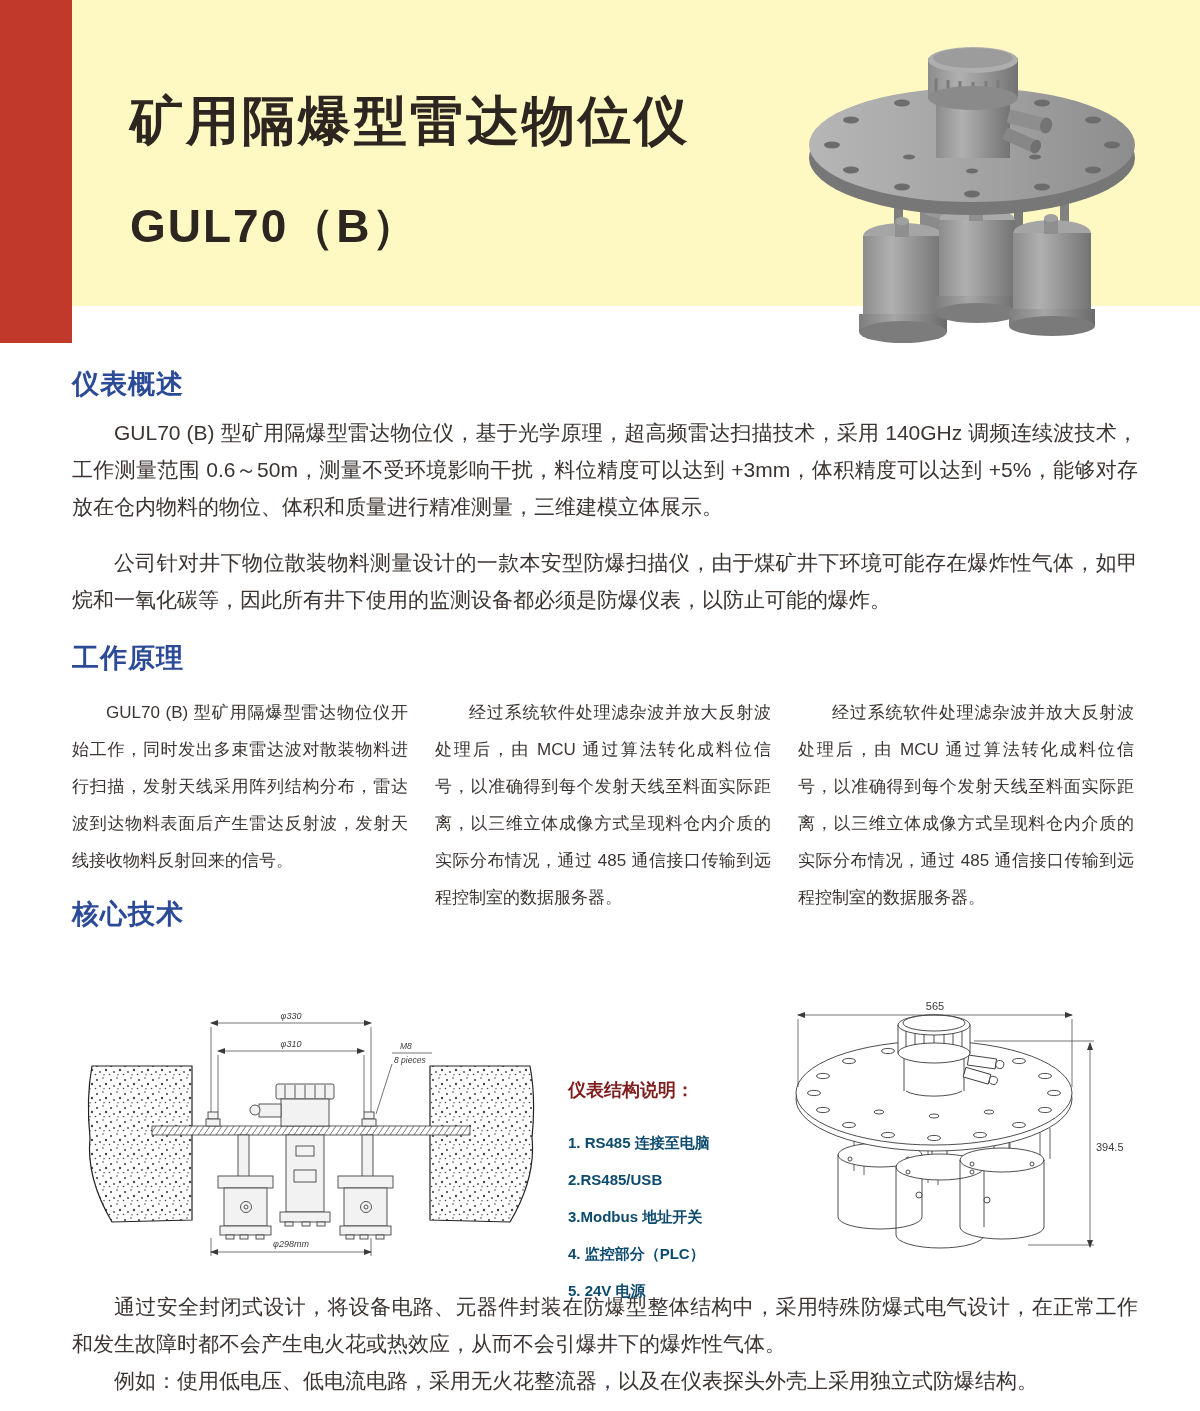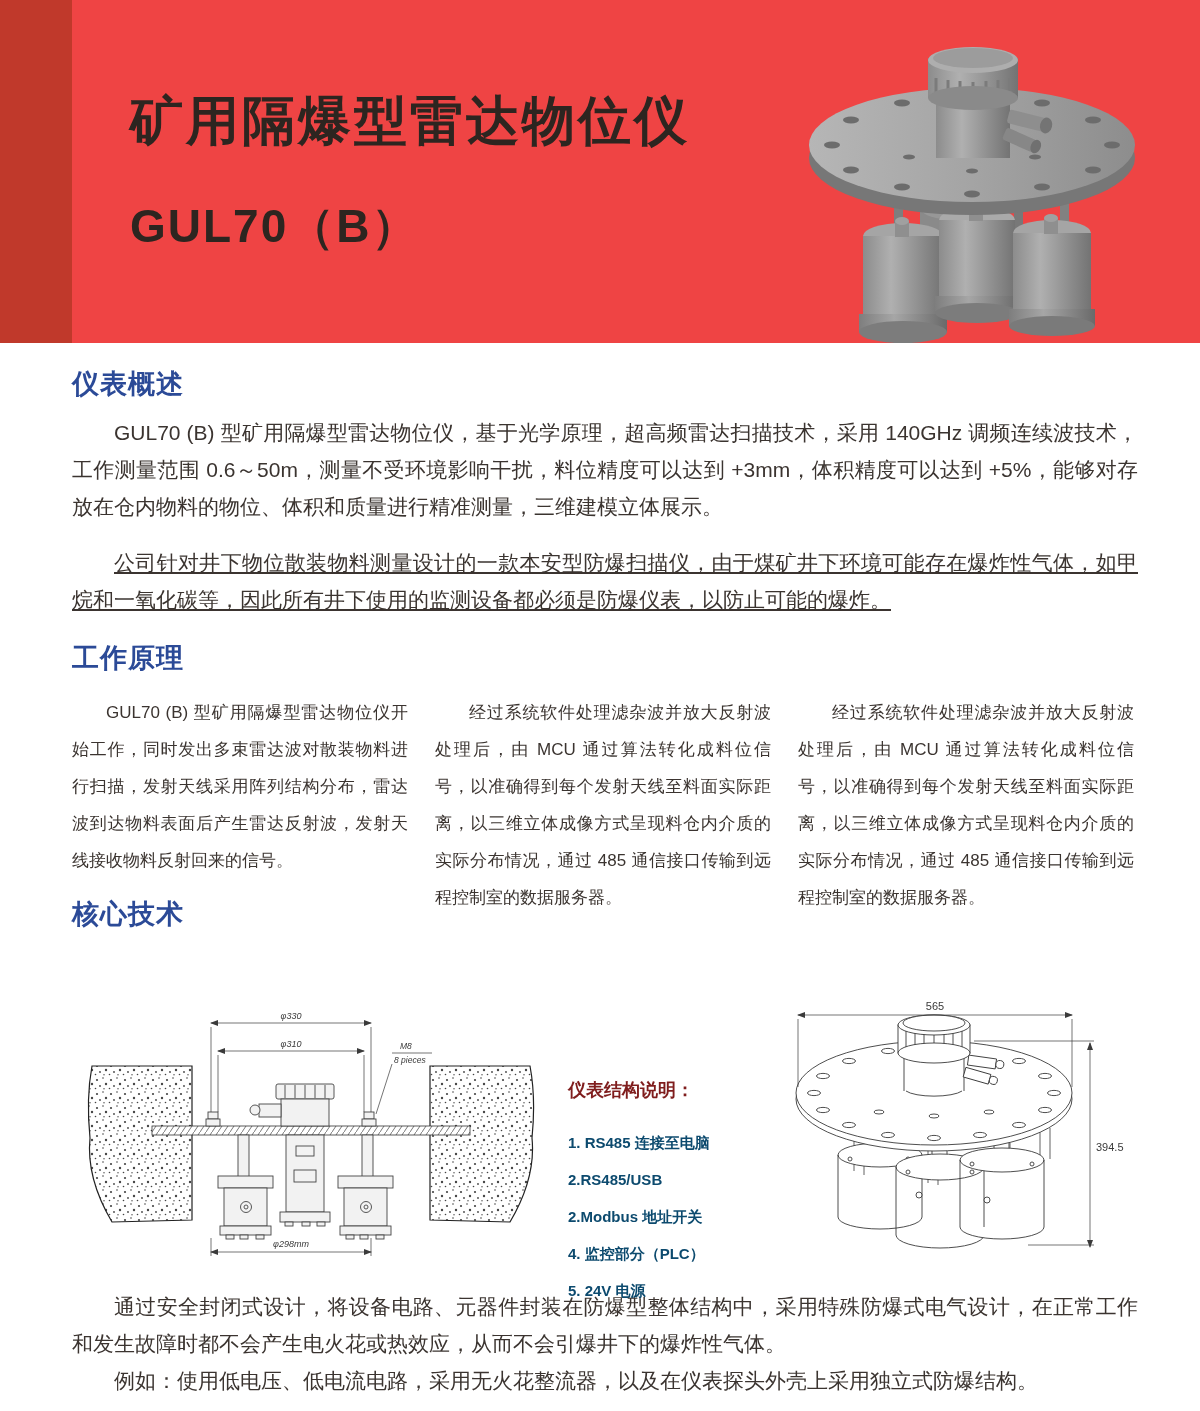--- a/index.html
+++ b/index.html
@@ -1,21 +1,21 @@
 <!DOCTYPE html>
 <html lang="zh"><head>
 <meta charset="utf-8">
 <style>
   * { margin:0; padding:0; box-sizing:border-box; }
   html,body { background:#ffffff; }
   body { font-family:"Liberation Sans","DejaVu Sans",sans-serif; }
   .page{ position:relative; width:1200px; height:1411px; background:#ffffff; overflow:hidden; margin:0 auto; }
 
   
-  .hero{ position:absolute; left:0; top:0; width:1200px; height:343px; background:#ef4444; }
+  .hero{ position:absolute; left:0; top:0; width:1200px; height:306px; background:#fef9c3; }
   .red-bar{ position:absolute; left:0; top:0; width:72px; height:343px; background:#c0392b; }
   .hero-title{ position:absolute; left:130px; top:86px; font-size:53px; font-weight:700; color:#2d2520; letter-spacing:3px; }
   .hero-model{ position:absolute; left:130px; top:196px; font-size:46px; font-weight:700; color:#2d2520; letter-spacing:2px; }
   .product-render{ position:absolute; left:802px; top:18px; }
 
   
   .sec-heading{ position:absolute; font-size:27px; font-weight:700; color:#2b4a97; letter-spacing:1px;text-align:center; }
   .body-p{ position:absolute; left:72px; width:1066px; font-size:21px; line-height:37px; color:#3b3430; text-align:justify; text-indent:2em; }
 
   .principle-cols{ position:absolute; left:72px; top:694px; width:1062px; display:flex; gap:27px; }
@@ -131,21 +131,21 @@
         </g>
         <ellipse cx="171" cy="80" rx="45" ry="12" fill="#8a8a8a"></ellipse>
         <ellipse cx="171" cy="42" rx="45" ry="13" fill="#aeaeae"></ellipse>
         <ellipse cx="171" cy="40" rx="40" ry="10" fill="#9c9c9c"></ellipse>
       </g>
     </svg>
   </header>
 
   <h2 class="sec-heading" style="left:72px; top:366px;">仪表概述</h2>
   <p class="body-p" style="top:414px;">GUL70 (B) 型矿用隔爆型雷达物位仪，基于光学原理，超高频雷达扫描技术，采用 140GHz 调频连续波技术，工作测量范围 0.6～50m，测量不受环境影响干扰，料位精度可以达到 +3mm，体积精度可以达到 +5%，能够对存放在仓内物料的物位、体积和质量进行精准测量，三维建模立体展示。</p>
-  <p class="body-p" style="top:544px;text-decoration:underline;">公司针对井下物位散装物料测量设计的一款本安型防爆扫描仪，由于煤矿井下环境可能存在爆炸性气体，如甲烷和一氧化碳等，因此所有井下使用的监测设备都必须是防爆仪表，以防止可能的爆炸。</p>
+  <p class="body-p" style="top:544px;">公司针对井下物位散装物料测量设计的一款本安型防爆扫描仪，由于煤矿井下环境可能存在爆炸性气体，如甲烷和一氧化碳等，因此所有井下使用的监测设备都必须是防爆仪表，以防止可能的爆炸。</p>
 
   <h2 class="sec-heading" style="left:72px; top:640px;">工作原理</h2>
   <div class="principle-cols">
     <p class="principle-col">GUL70 (B) 型矿用隔爆型雷达物位仪开始工作，同时发出多束雷达波对散装物料进行扫描，发射天线采用阵列结构分布，雷达波到达物料表面后产生雷达反射波，发射天线接收物料反射回来的信号。</p>
     <p class="principle-col">经过系统软件处理滤杂波并放大反射波处理后，由 MCU 通过算法转化成料位信号，以准确得到每个发射天线至料面实际距离，以三维立体成像方式呈现料仓内介质的实际分布情况，通过 485 通信接口传输到远程控制室的数据服务器。</p>
     <p class="principle-col">经过系统软件处理滤杂波并放大反射波处理后，由 MCU 通过算法转化成料位信号，以准确得到每个发射天线至料面实际距离，以三维立体成像方式呈现料仓内介质的实际分布情况，通过 485 通信接口传输到远程控制室的数据服务器。</p>
   </div>
 
   <h2 class="sec-heading" style="left:72px; top:896px;">核心技术</h2>
 
@@ -238,21 +238,21 @@
     <text x="211" y="41" text-anchor="middle" font-size="9" font-style="italic">φ310</text>
     <text x="320" y="43" font-size="8.5" font-style="italic">M8</text>
     <text x="314" y="57" font-size="8.5" font-style="italic">8 pieces</text>
     <text x="211" y="241" text-anchor="middle" font-size="9" font-style="italic">φ298mm</text>
   </svg>
 
   <div class="structure-title">仪表结构说明：</div>
   <ul class="structure-list">
     <li>1. RS485 连接至电脑</li>
     <li>2.RS485/USB</li>
-    <li>2.Modbus 地址开关</li>
+    <li>3.Modbus 地址开关</li>
     <li>4. 监控部分（PLC）</li>
     <li>5. 24V 电源</li>
   </ul>
 
   <svg class="drawing" style="left:788px; top:995px;" width="410" height="290" viewBox="0 0 410 290">
     <defs>
       <marker id="arr2" markerWidth="8" markerHeight="6" refX="7" refY="3" orient="auto" markerUnits="userSpaceOnUse">
         <path d="M0,0 L8,3 L0,6 Z" fill="#3a3a3a"></path>
       </marker>
       <marker id="arr2S" markerWidth="8" markerHeight="6" refX="1" refY="3" orient="auto" markerUnits="userSpaceOnUse">

